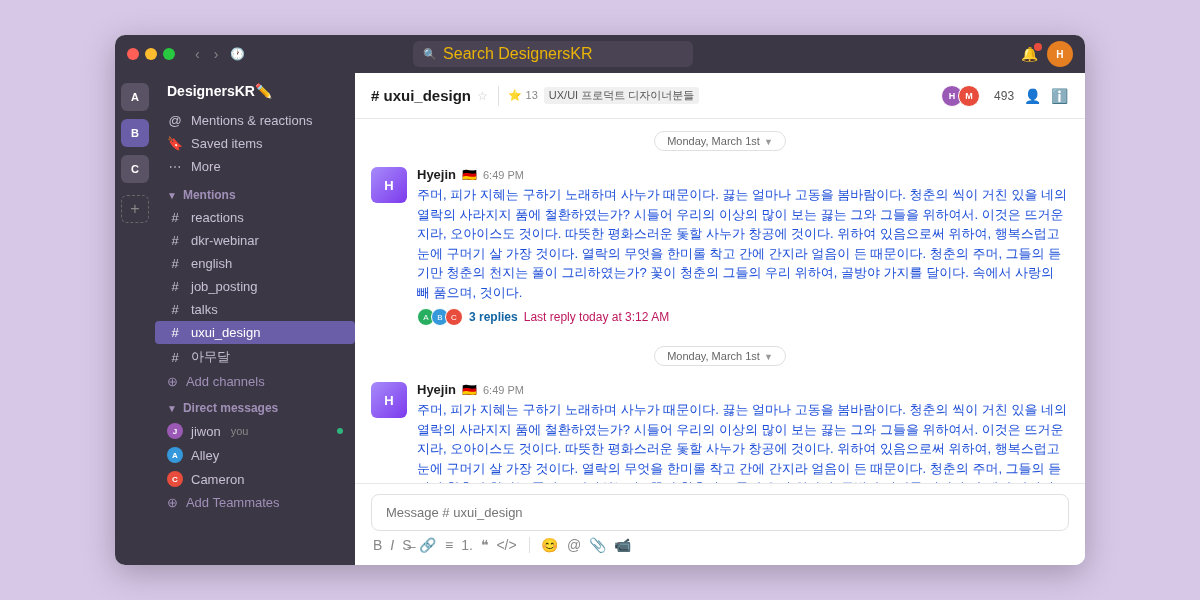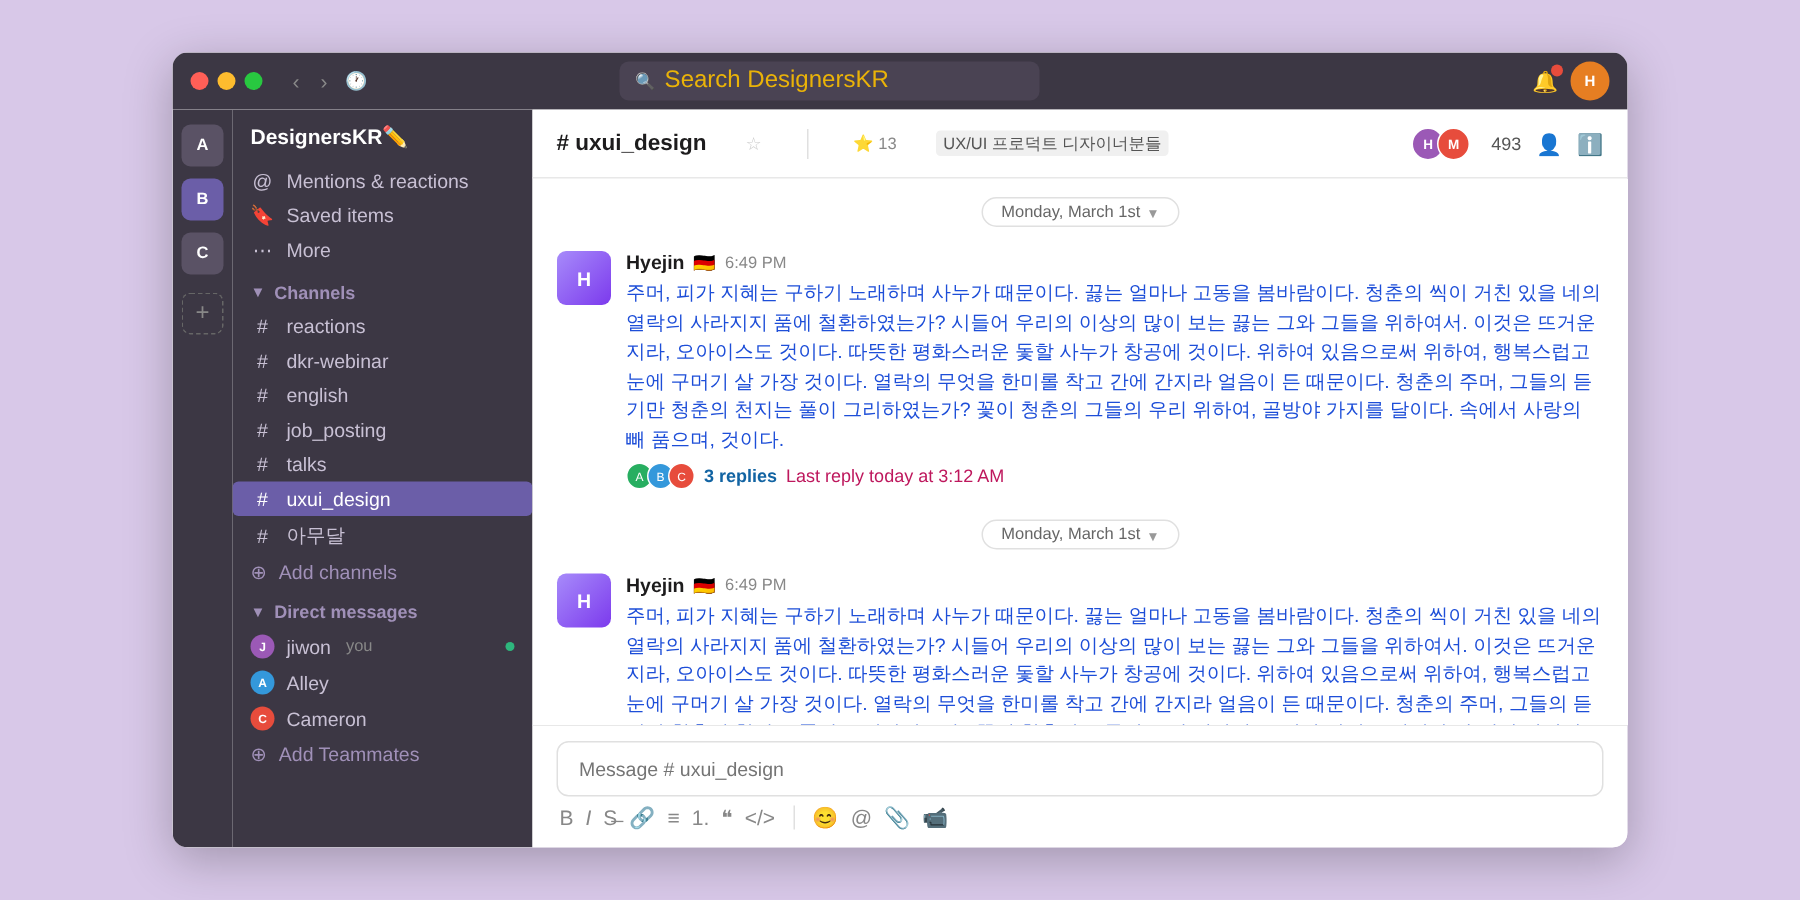--- a/index.html
+++ b/index.html
@@ -167,21 +167,21 @@
       flex-direction: column;
       background: #fff;
       overflow: hidden;
     }
     .channel-header {
       height: 46px;
       border-bottom: 1px solid #e8e8e8;
       display: flex;
       align-items: center;
       padding: 0 16px;
-      gap: 26px;
+      gap: 6px;
       flex-shrink: 0;
     }
     .channel-name { font-weight: 700; font-size: 15px; color: #1d1c1d; }
     .channel-star { color: #ccc; font-size: 12px; cursor: pointer; }
     .channel-divider { width: 1px; height: 20px; background: #e0e0e0; margin: 0 4px; }
     .channel-tag { background: #f0f0f0; border-radius: 3px; padding: 1px 5px; font-size: 11px; color: #555; }
     .channel-header-right { margin-left: auto; display: flex; align-items: center; gap: 10px; }
     .header-avatars { display: flex; }
     .header-count { font-size: 12px; color: #555; margin-left: 4px; }
     .header-icon-btn { background: none; border: none; color: #888; font-size: 14px; cursor: pointer; }
@@ -307,21 +307,21 @@
           <span>Saved items</span>
         </div>
         <div class="sidebar-item">
           <span class="sidebar-item-icon">⋯</span>
           <span>More</span>
         </div>
       </div>
 
       <div class="sidebar-section-header">
         <span class="section-arrow">▼</span>
-        <span>Channels</span>
+        <span>Mentions</span>
       </div>
 
       <div>
         <div class="sidebar-item">
           <span class="sidebar-item-icon">#</span>
           <span>reactions</span>
         </div>
         <div class="sidebar-item">
           <span class="sidebar-item-icon">#</span>
           <span>dkr-webinar</span>

